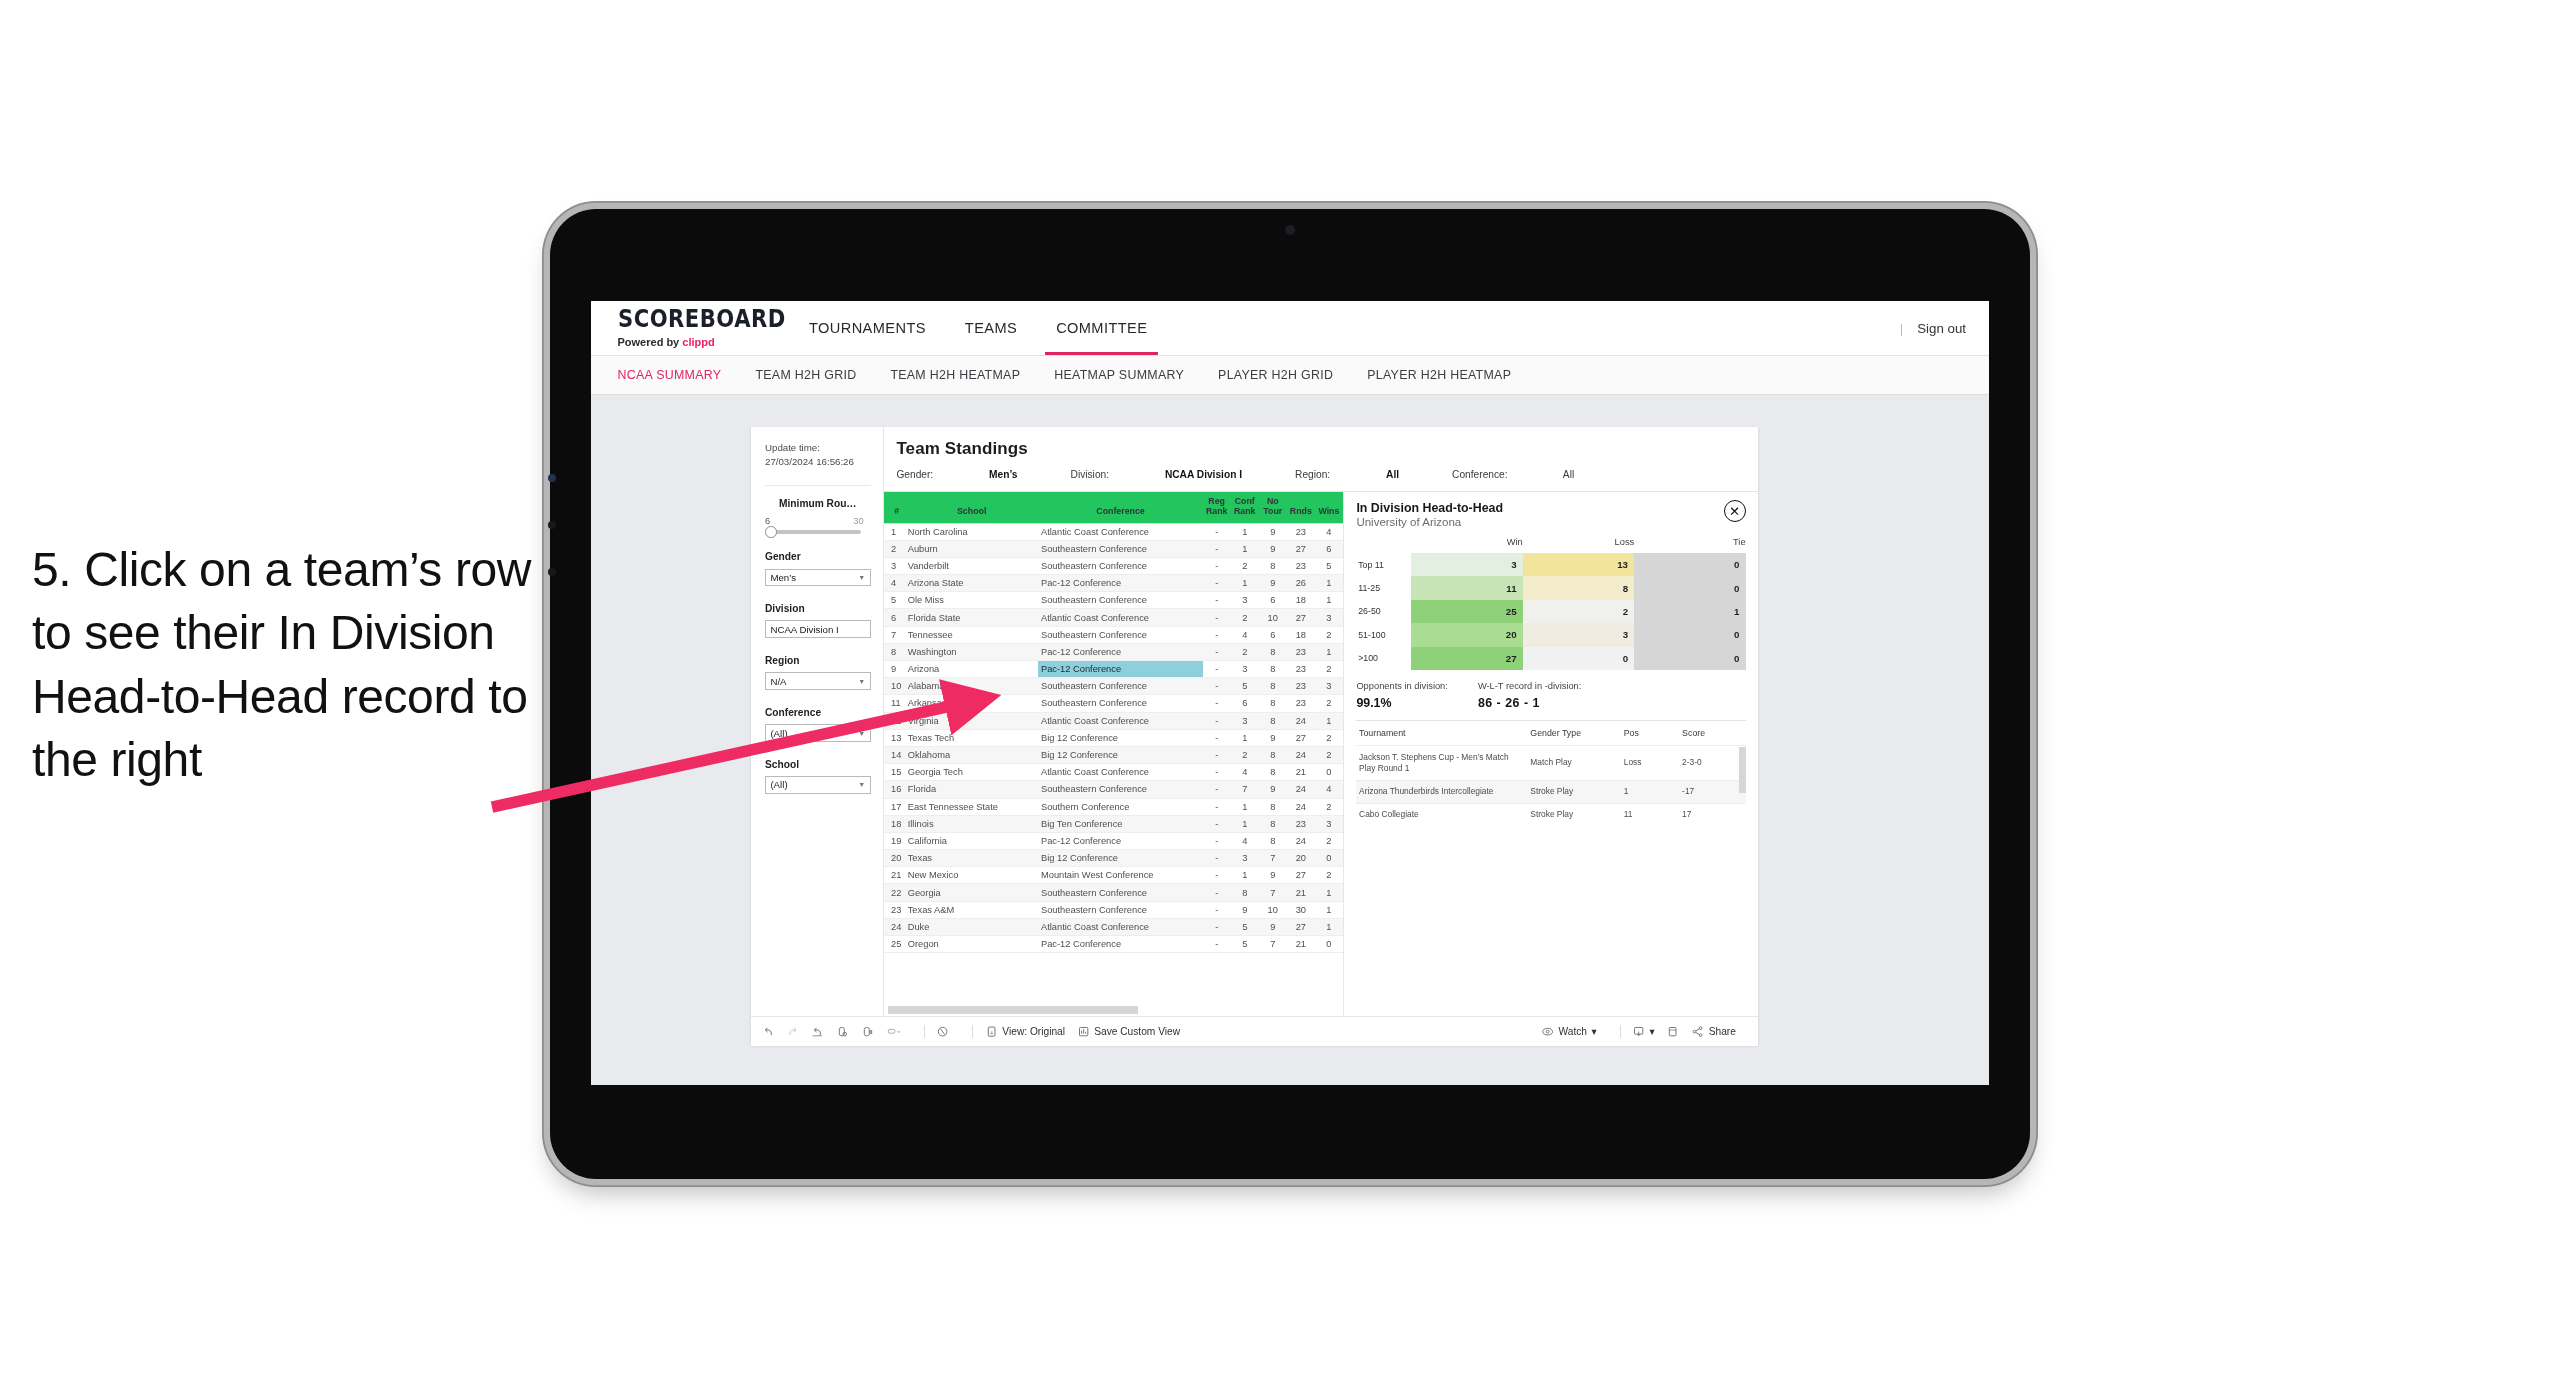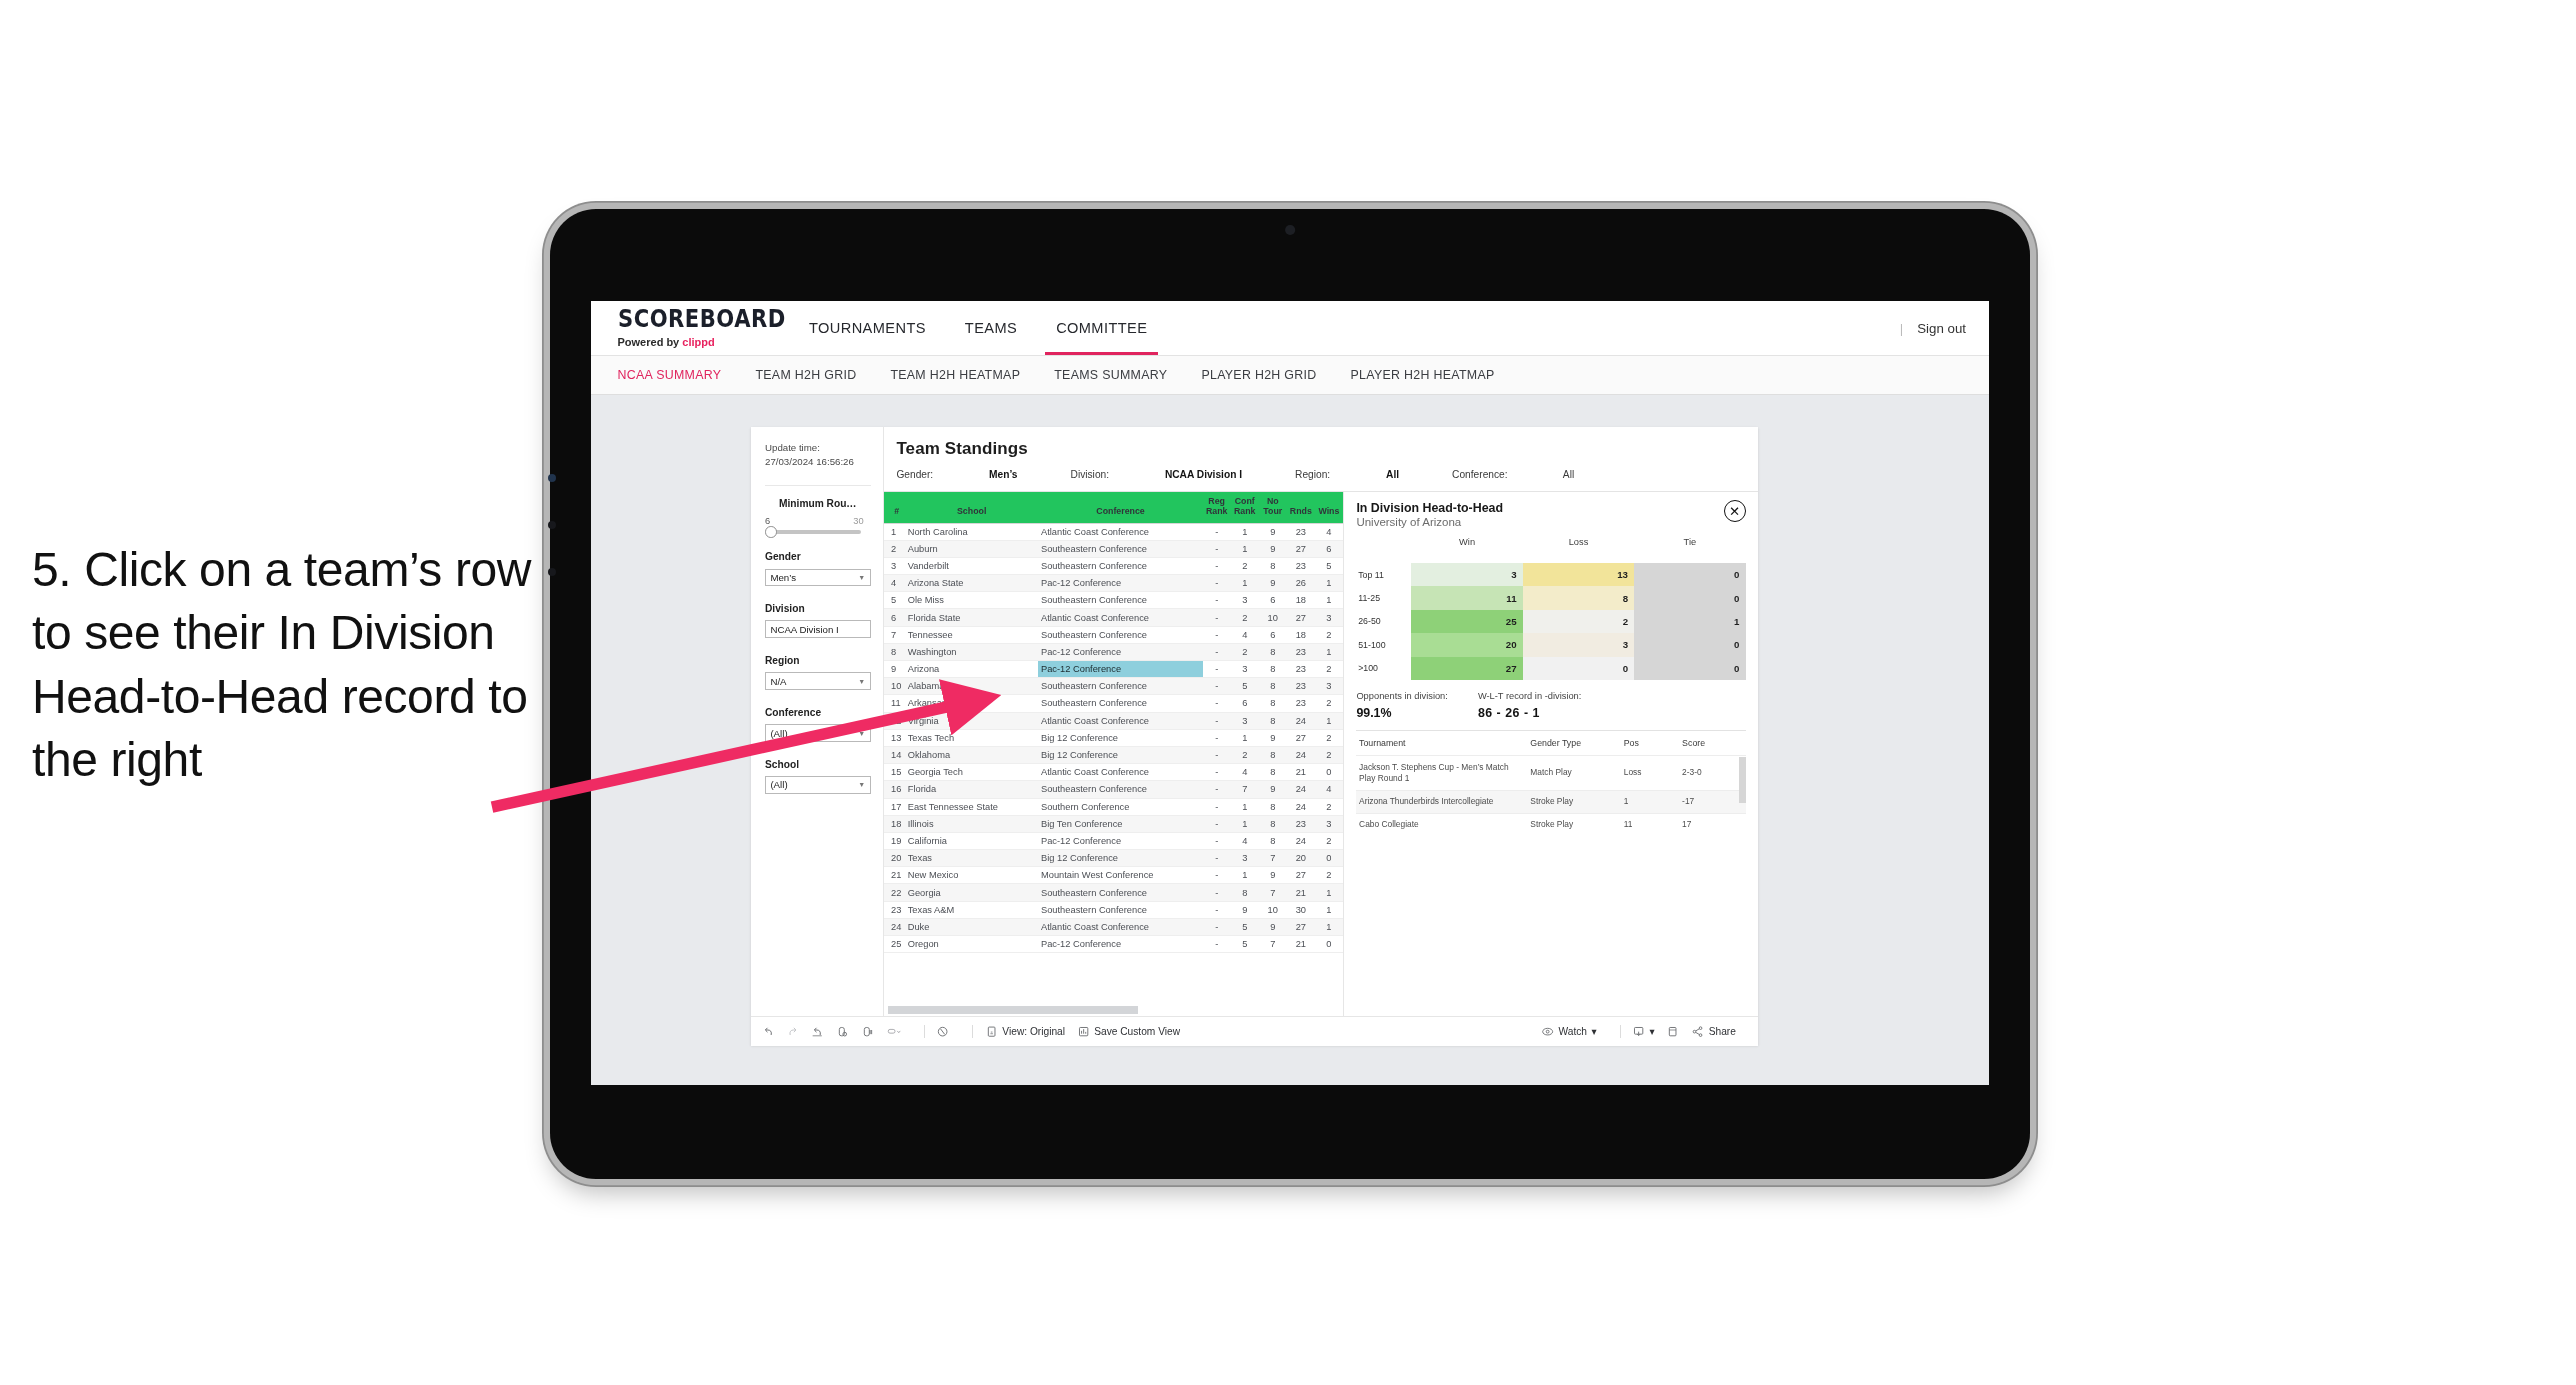--- a/index.html
+++ b/index.html
@@ -164,21 +164,21 @@
   .h2h-sub { font-size: 11.5px; color: #6c6c6c; margin-top: 0.9px; }
   .close-btn {
     position: absolute; right: 12.4px; top: 8.8px;
     width: 22px; height: 22px; border-radius: 50%;
     border: 1.9px solid #111; display: flex; align-items: center;
     justify-content: center; font-size: 13.3px; color: #111; line-height: 1;
     font-family: "DejaVu Sans", sans-serif;
   }
   table.hm { width: 100%; border-collapse: collapse; margin-top: 8.8px; table-layout: fixed; }
   table.hm th { font-size: 9.3px; color: #3d3d3d; font-weight: normal;
-                text-align: center; padding-bottom: 16px; }
+                text-align: right; padding-bottom: 6px; }
   table.hm th.rh { width: 55px; }
   table.hm td.rl { font-size: 8.8px; color: #333; padding-left: 1.8px; background: #fff; }
   table.hm td.v { font-size: 9.7px; color: #1f1f1f; text-align: right;
                   padding: 6.2px 6.2px 6.2px 0; font-weight: 600; }
 
   .stats-row { display: flex; margin-top: 11.5px; }
   .stat { margin-right: 30px; }
   .stat .k { font-size: 9.3px; color: #444; }
   .stat .v { font-size: 12.4px; font-weight: bold; color: #131313; margin-top: 4.4px; }
   .stat.b .v { letter-spacing: 0.5px; }
@@ -244,21 +244,21 @@
         <div class="appbar-right">
           <span class="bar">|</span>
           <a href="#">Sign out</a>
         </div>
       </div>
 
       <div class="subbar">
         <a href="#" class="sel">NCAA SUMMARY</a>
         <a href="#">TEAM H2H GRID</a>
         <a href="#">TEAM H2H HEATMAP</a>
-        <a href="#">TEAMS SUMMARY</a>
+        <a href="#">HEATMAP SUMMARY</a>
         <a href="#">PLAYER H2H GRID</a>
         <a href="#">PLAYER H2H HEATMAP</a>
       </div>
 
       <div class="workspace">
         <div class="viz">
 
           <div class="viz-body">
 
             <aside class="rail">

